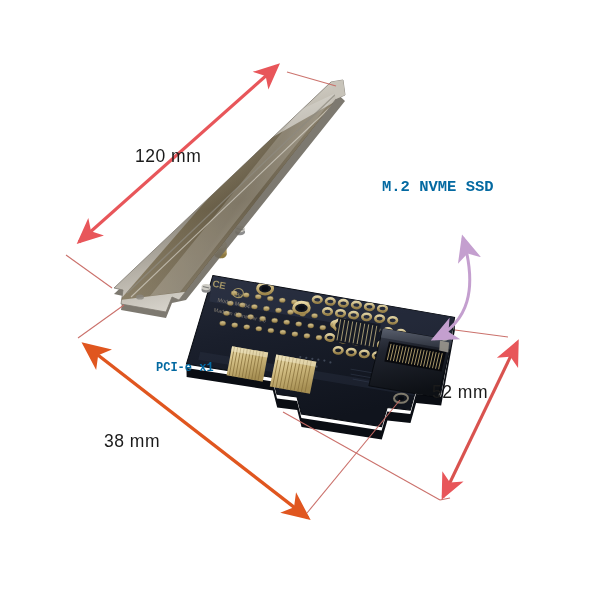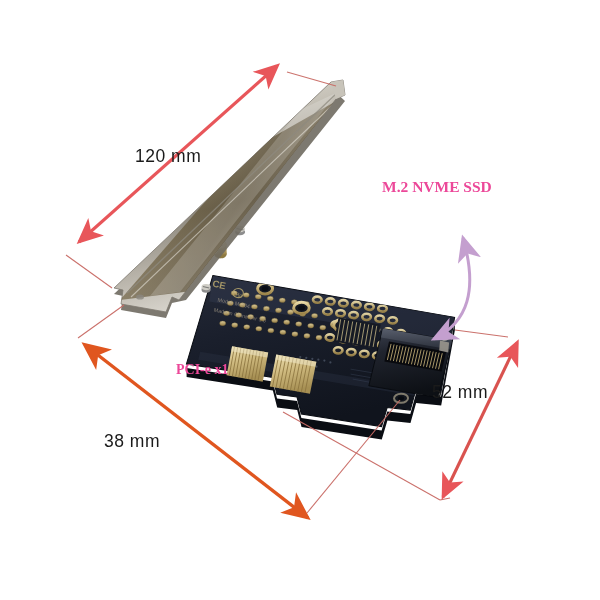--- a/index.html
+++ b/index.html
@@ -20,28 +20,28 @@
   .dim-label{
     position:absolute;
     color:#1b1b1b;
     font-size:17.5px;
     letter-spacing:0.5px;
     white-space:nowrap;
     font-family:"Liberation Sans", sans-serif;
   }
   .callout{
     position:absolute;
-    color:#ec4899;
+    color:#0369a1;
     font-size:15.5px;
     font-weight:bold;
     white-space:nowrap;
     line-height:1.22;
-    font-family:Liberation Serif, serif;
+    font-family:Liberation Mono, monospace;
   }
-  .callout.pcie{ font-size:14px;margin-left:20px; }
+  .callout.pcie{ font-size:12px; }
 
   #lbl-120{ left:88px;  top:146px;margin-left:47px; }
   #lbl-93 { left:104px; top:431px; }
   #lbl-42 { left:432px; top:382px; }
   #lbl-nvme{ left:382px; top:178px; text-align:left; }
   #lbl-pcie{ left:156px; top:361px; }
 </style>
 </head>
 <body>
 

